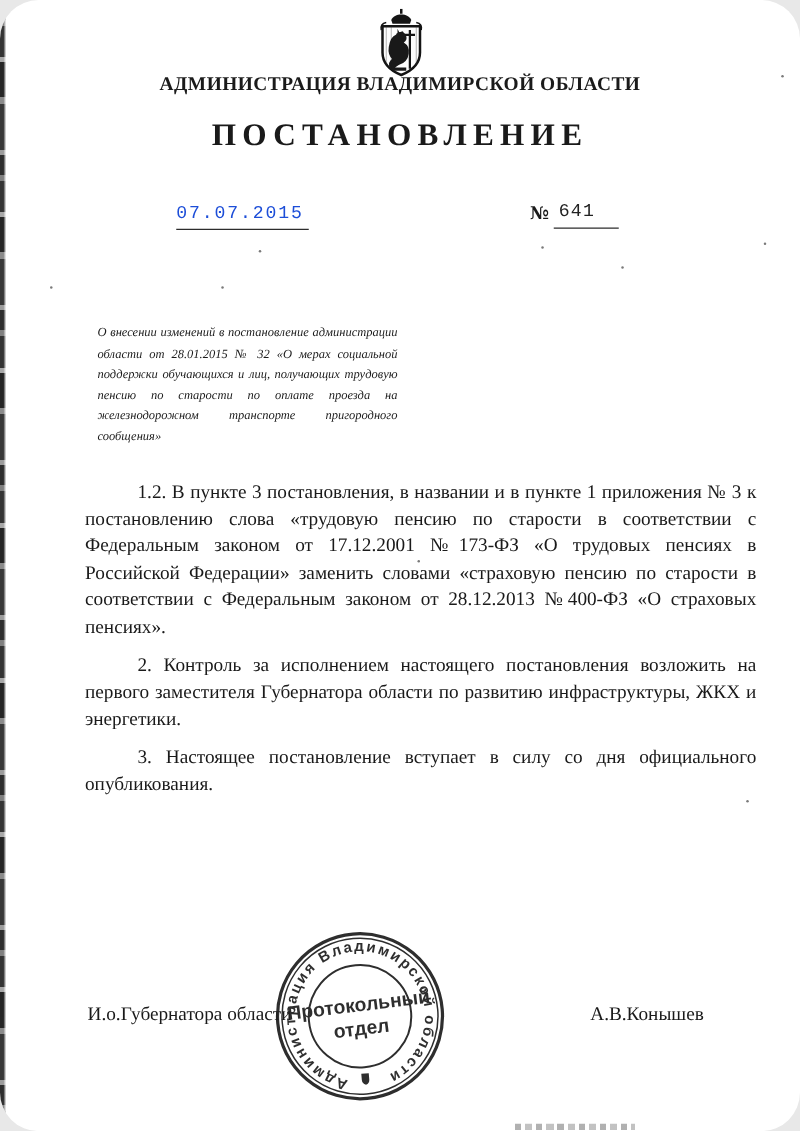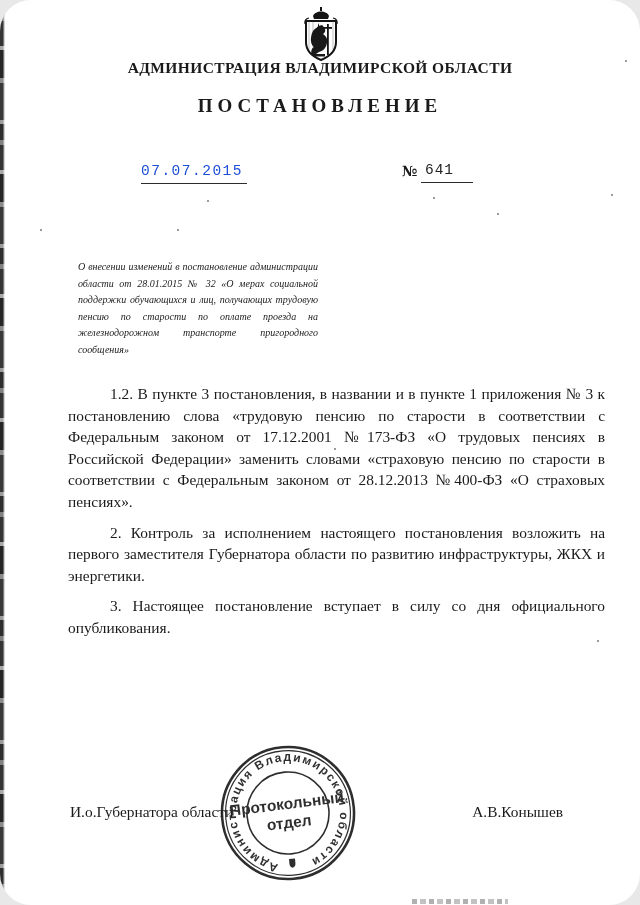--- a/index.html
+++ b/index.html
@@ -30,30 +30,30 @@
   .speck{position:absolute;width:2px;height:2px;background:#7a7a7a;border-radius:50%;}
 
   
   .emblem{position:absolute;left:297px;top:7px;width:48px;height:56px;}
   .org-name{
     position:absolute;left:0;top:59px;width:100%;text-align:center;
     font-weight:bold;font-size:15.5px;letter-spacing:.4px;
   }
   .doc-type{
     position:absolute;left:0;top:95px;width:100%;text-align:center;
-    font-weight:bold;font-size:19px;letter-spacing:5px;
+    font-weight:bold;font-size:25px;letter-spacing:5px;
   }
 
   
   .date-field{
     position:absolute;left:141px;top:163px;width:106px;
     font-family:"Liberation Mono",monospace;font-size:14.5px;letter-spacing:1.5px;
     border-bottom:1.6px solid #2c2c2c;padding-bottom:4px;color:#1d4ed8;
   }
-  .number-field{position:absolute;left:402px;top:163px;font-size:15px;}
+  .number-field{position:absolute;left:424px;top:163px;font-size:15px;}
   .number-sign{font-family:"DejaVu Serif",serif;font-weight:bold;font-size:14px;}
   .number-value{
     display:inline-block;font-family:"Liberation Mono",monospace;font-size:14.5px;
     letter-spacing:1px;border-bottom:1.6px solid #2c2c2c;min-width:44px;
     padding:0 4px 4px 4px;color:#222;transform:translateY(-2px);
   }
 
   
   .subject{
     position:absolute;left:78px;top:259px;width:240px;

